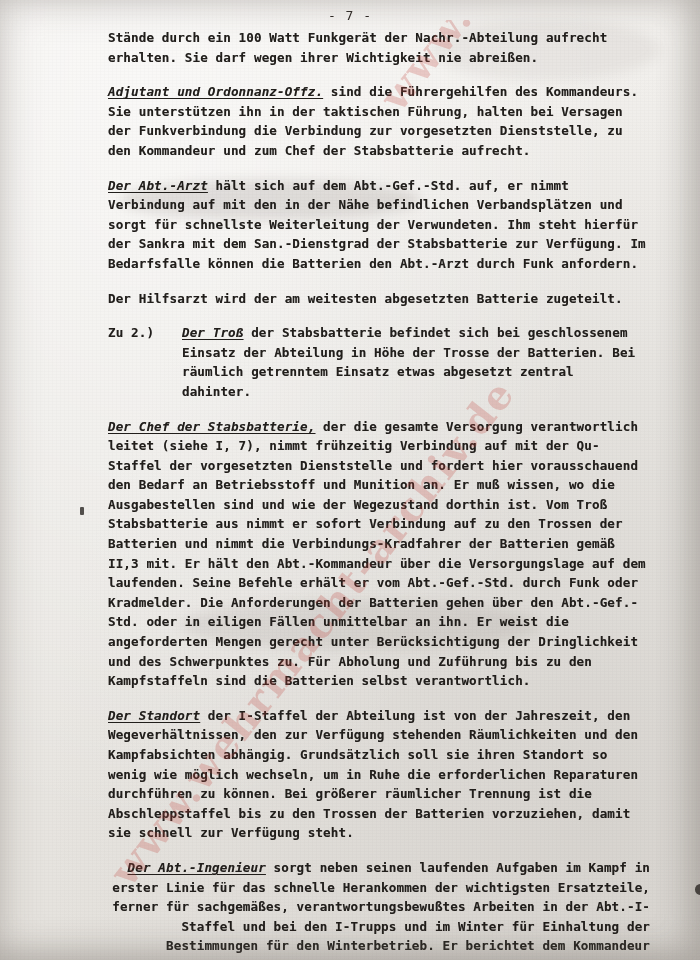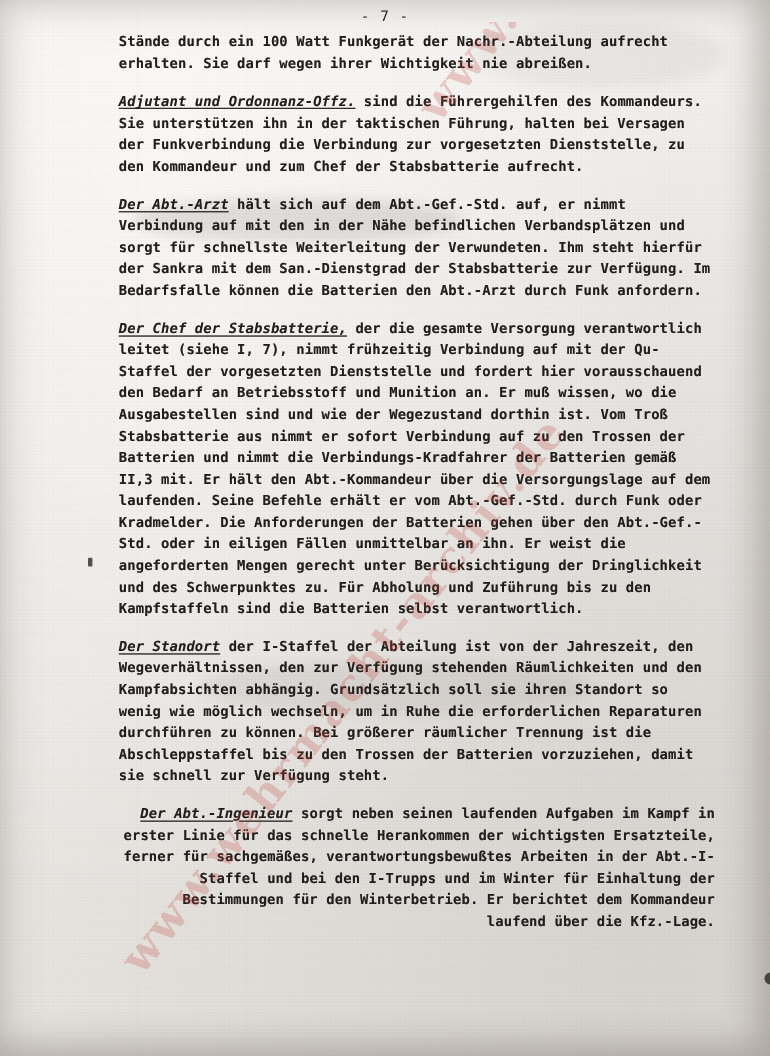--- a/index.html
+++ b/index.html
@@ -162,21 +162,28 @@
     </p>
 
     <p class="para">
       <span class="underline">Adjutant und Ordonnanz-Offz.</span><span> sind die Führergehilfen des Kommandeurs. Sie unterstützen ihn in der taktischen Führung, halten bei Versagen der Funkverbindung die Verbindung zur vorgesetzten Dienststelle, zu den Kommandeur und zum Chef der Stabsbatterie aufrecht.</span>
     </p>
 
     <p class="para">
       <span class="underline">Der Abt.-Arzt</span><span> hält sich auf dem Abt.-Gef.-Std. auf, er nimmt Verbindung auf mit den in der Nähe befindlichen Verbandsplätzen und sorgt für schnellste Weiterleitung der Verwundeten. Ihm steht hierfür der Sankra mit dem San.-Dienstgrad der Stabsbatterie zur Verfügung. Im Bedarfsfalle können die Batterien den Abt.-Arzt durch Funk anfordern.</span>
     </p>
 
-
+    <p class="para">
+      <span>Der Hilfsarzt wird der am weitesten abgesetzten Batterie zugeteilt.</span>
+    </p>
+
+    <div class="para hang">
+      <span class="hang-label">Zu 2.)</span>
+      <span class="underline">Der Troß</span><span> der Stabsbatterie befindet sich bei geschlossenem Einsatz der Abteilung in Höhe der Trosse der Batterien. Bei räumlich getrenntem Einsatz etwas abgesetzt zentral dahinter.</span>
+    </div>
 
     <div class="para hang" style="padding-left: 0px;">
       <span class="underline">Der Chef der Stabsbatterie,</span><span> der die gesamte Versorgung verantwortlich leitet (siehe I, 7), nimmt frühzeitig Verbindung auf mit der Qu-Staffel der vorgesetzten Dienststelle und fordert hier vorausschauend den Bedarf an Betriebsstoff und Munition an. Er muß wissen, wo die Ausgabestellen sind und wie der Wegezustand dorthin ist. Vom Troß Stabsbatterie aus nimmt er sofort Verbindung auf zu den Trossen der Batterien und nimmt die Verbindungs-Kradfahrer der Batterien gemäß II,3 mit. Er hält den Abt.-Kommandeur über die Versorgungslage auf dem laufenden. Seine Befehle erhält er vom Abt.-Gef.-Std. durch Funk oder Kradmelder. Die Anforderungen der Batterien gehen über den Abt.-Gef.-Std. oder in eiligen Fällen unmittelbar an ihn. Er weist die angeforderten Mengen gerecht unter Berücksichtigung der Dringlichkeit und des Schwerpunktes zu. Für Abholung und Zuführung bis zu den Kampfstaffeln sind die Batterien selbst verantwortlich.</span>
     </div>
 
     <div class="para hang" style="padding-left: 0px;">
       <span class="underline">Der Standort</span><span> der I-Staffel der Abteilung ist von der Jahreszeit, den Wegeverhältnissen, den zur Verfügung stehenden Räumlichkeiten und den Kampfabsichten abhängig. Grundsätzlich soll sie ihren Standort so wenig wie möglich wechseln, um in Ruhe die erforderlichen Reparaturen durchführen zu können. Bei größerer räumlicher Trennung ist die Abschleppstaffel bis zu den Trossen der Batterien vorzuziehen, damit sie schnell zur Verfügung steht.</span>
     </div>
 
     <div class="para hang" style="padding-left: 0px; text-align: right;">

